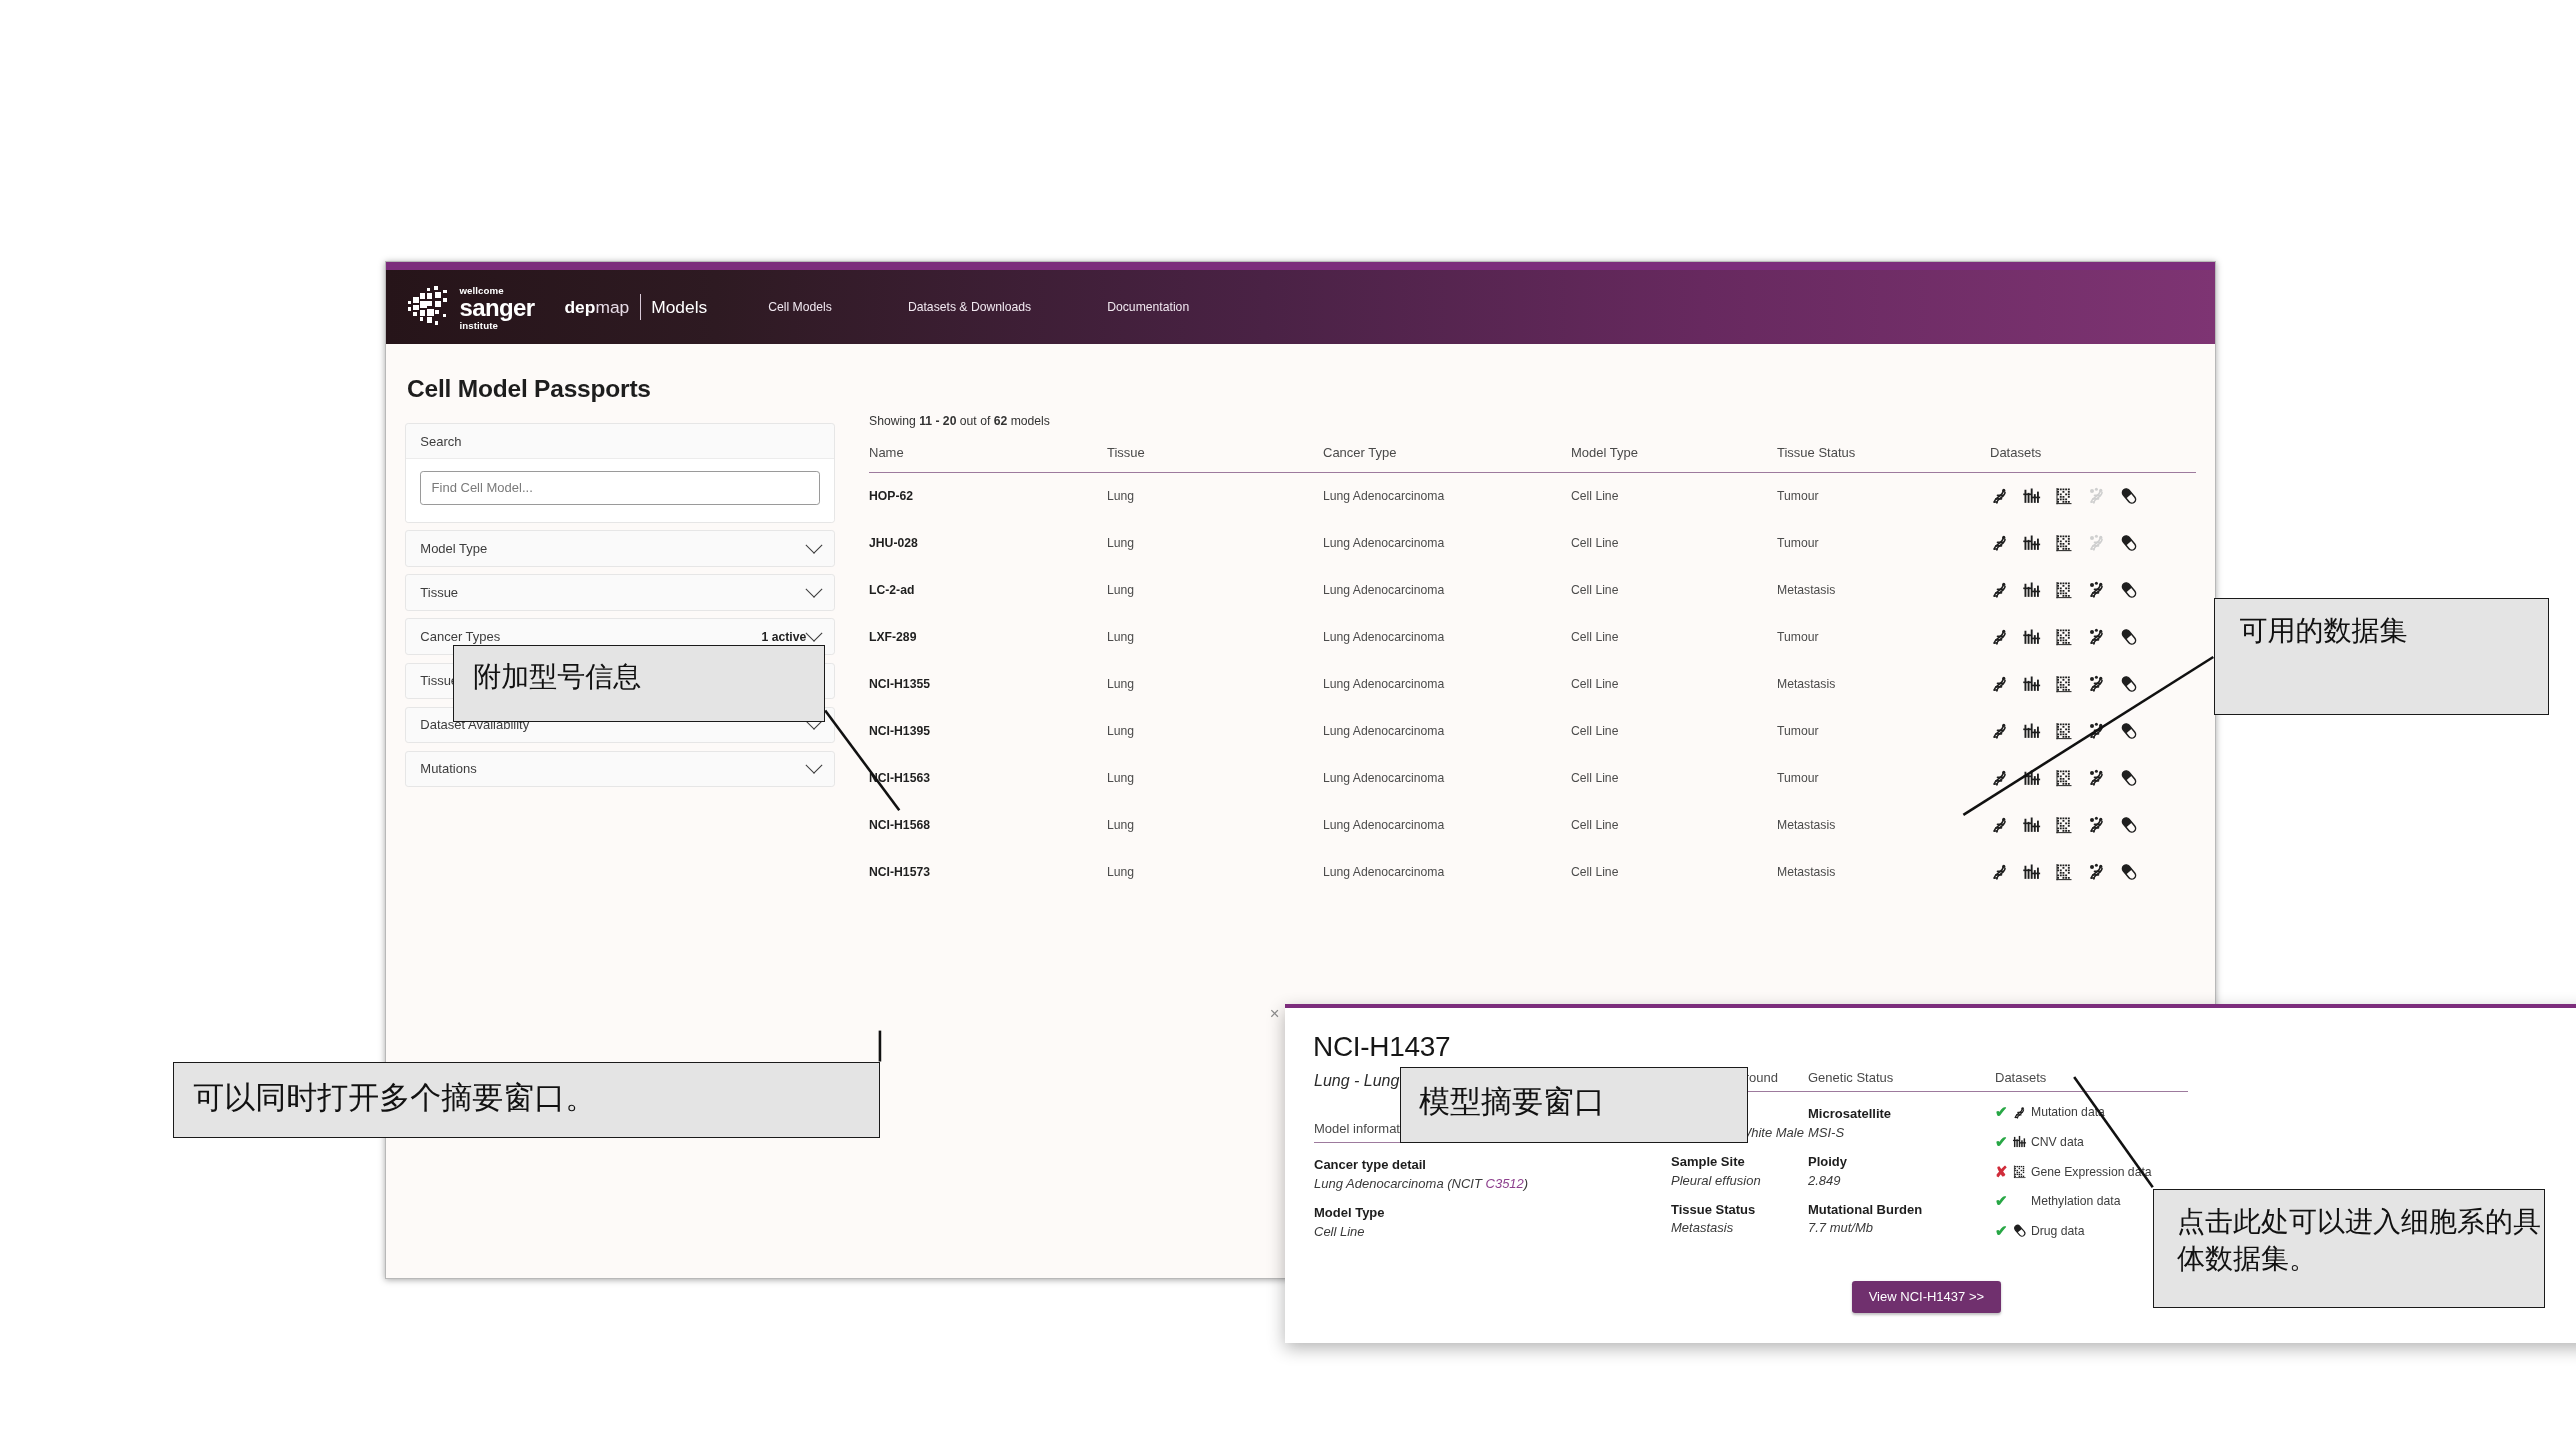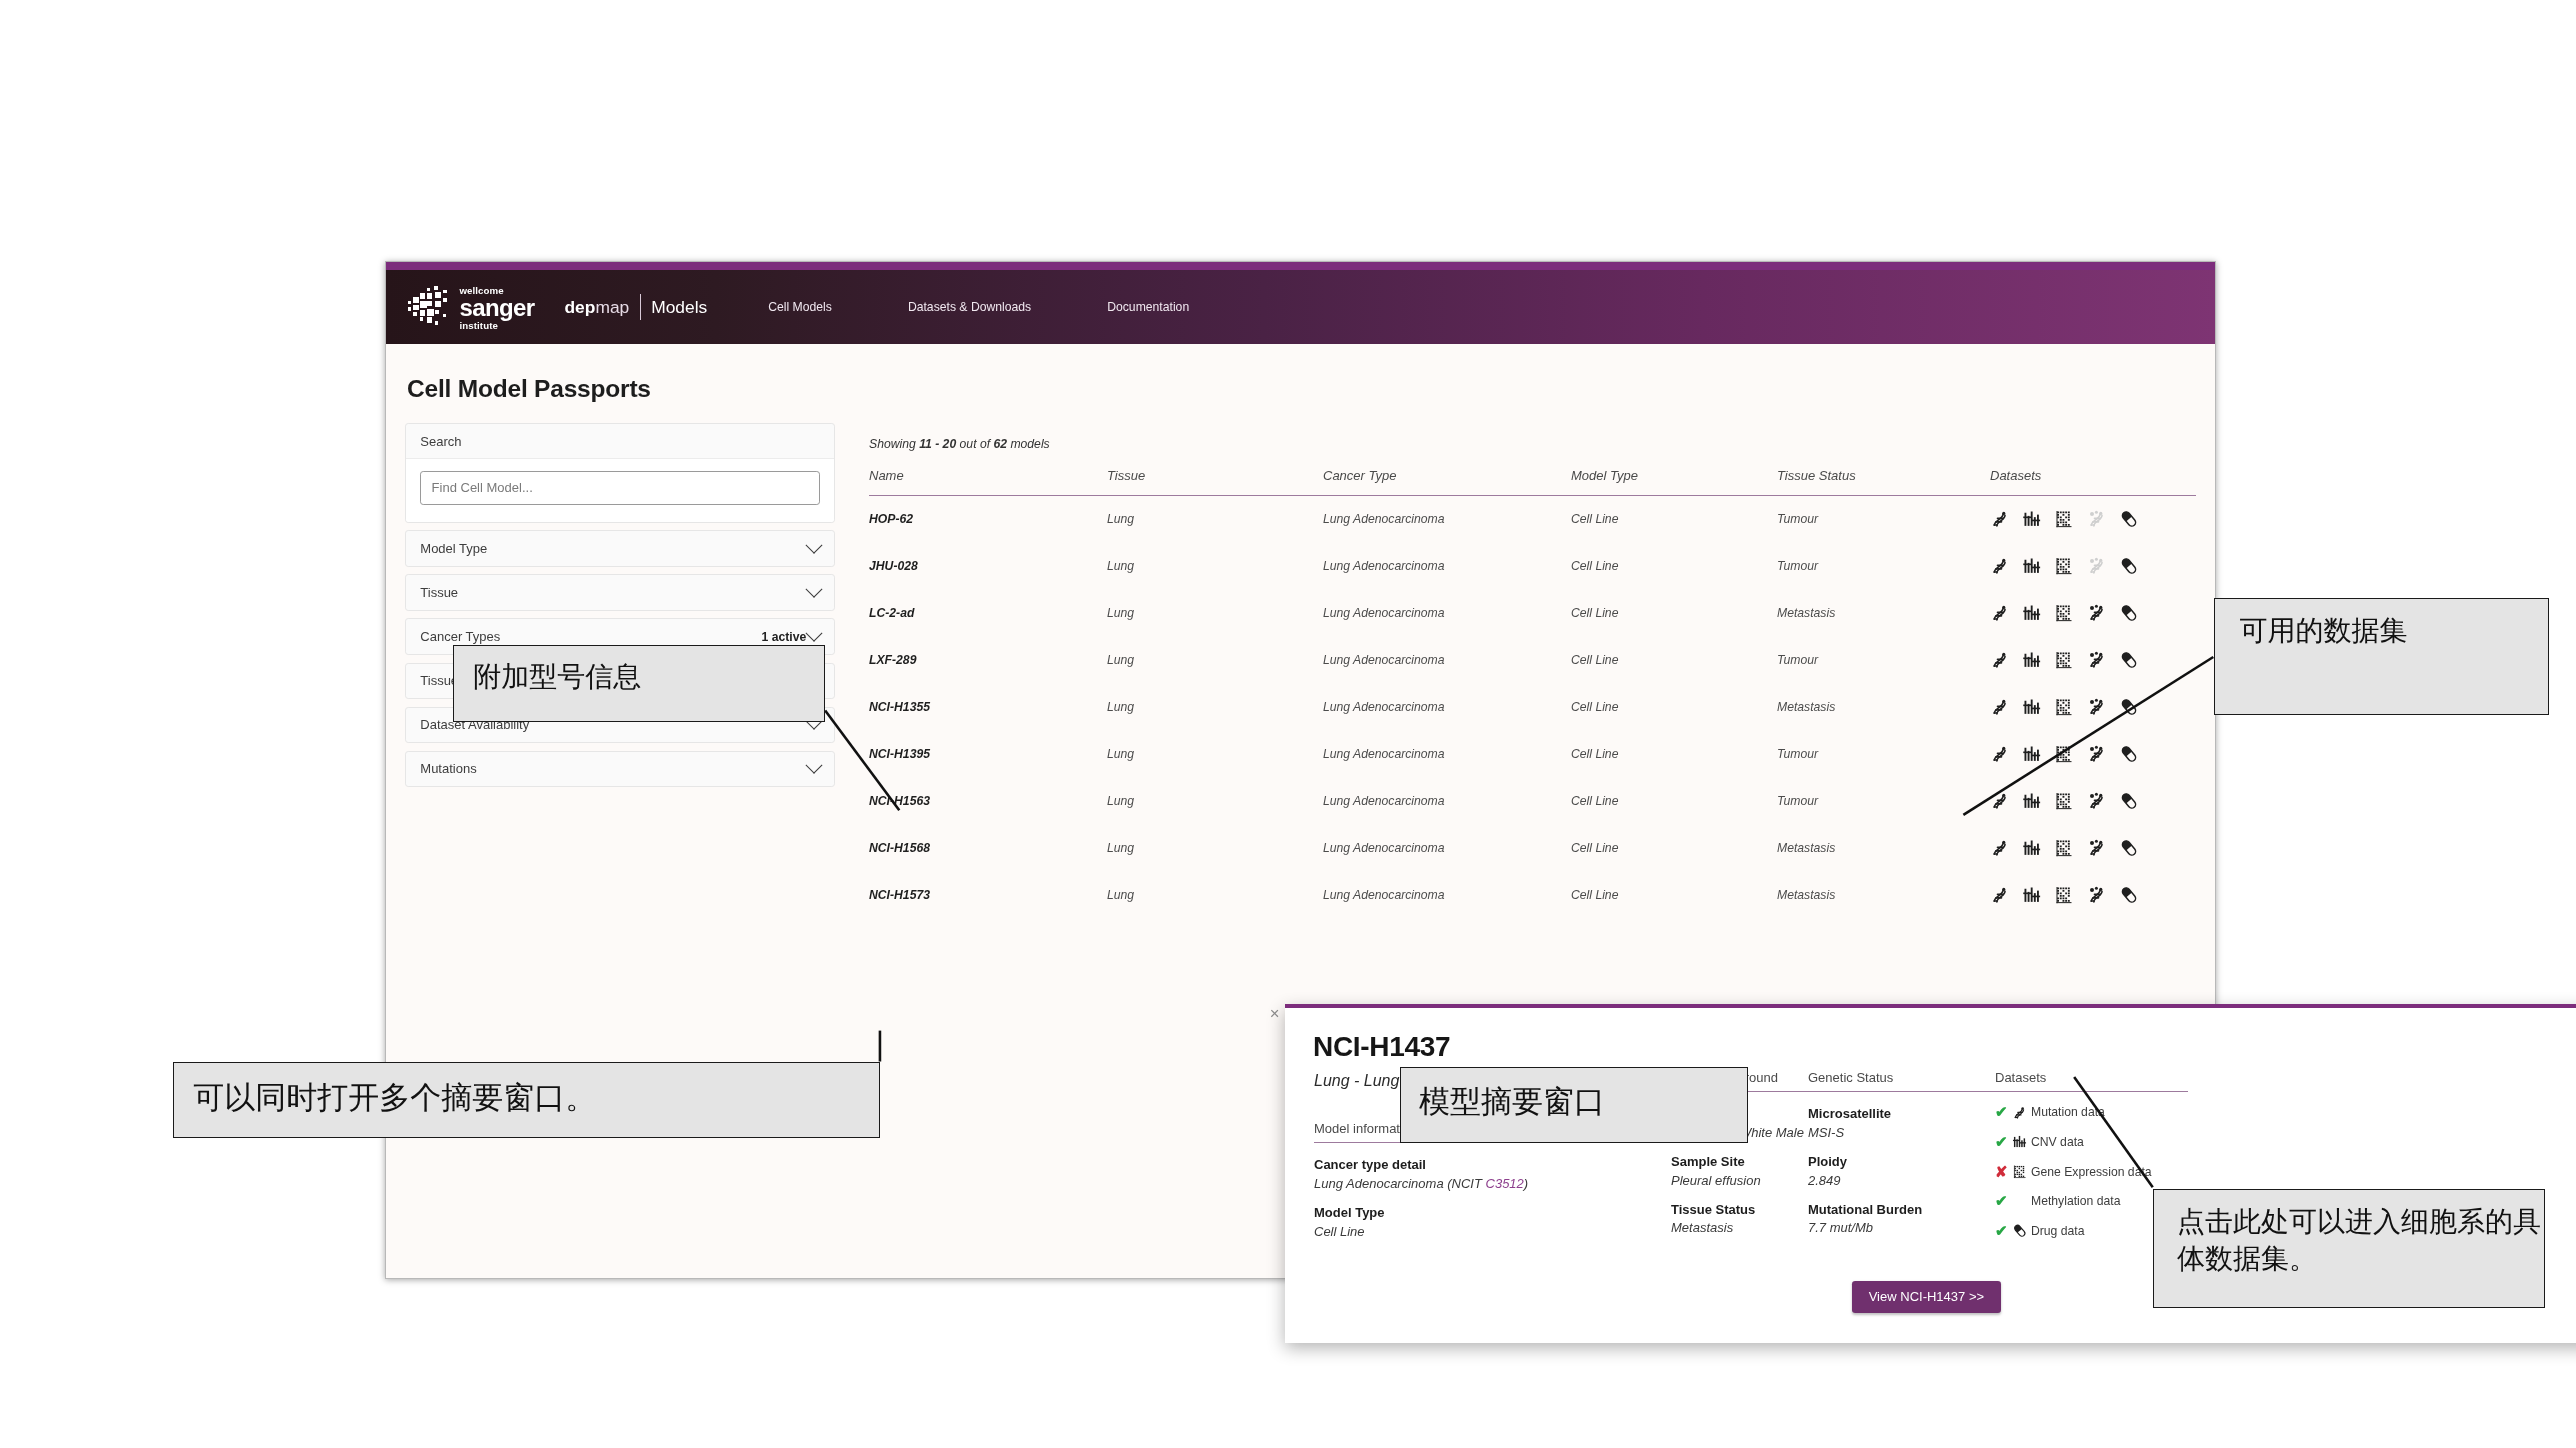--- a/index.html
+++ b/index.html
@@ -66,21 +66,21 @@
     background:#fff;border-top:0.6px solid #ececec;padding:11.6px 14px 16.7px 14px;
     border-radius:0 0 3.2px 3.2px;
   }
   #search-input{
     width:100%;box-sizing:border-box;height:34px;border:0.6px solid #9a9a9a;border-radius:3.2px;
     font-size:13px;color:#c2410c;padding:0 10.3px;font-family:"Liberation Sans",sans-serif;
     background:#fff;
   }
   #search-input::placeholder{color:#7a7a7a;}
   
-  #results{position:absolute;left:483px;top:175px;width:1327px;font-style:italic;}
+  #results{position:absolute;left:483px;top:152px;width:1327px;}
   #showing{font-size:12.2px;color:#333;margin-bottom:17.4px;}
   #showing b{font-weight:bold;}
   table{width:100%;border-collapse:collapse;}
   thead th{
     text-align:left;font-weight:normal;font-size:13px;color:#4a4a4a;padding:0 0 11.6px 0;
   }
   thead tr{border-bottom:1.3px solid #9d7a9d;}
   tbody td{
     font-size:12.2px;color:#4c4c4c;padding:13.5px 0;vertical-align:middle;
   }
@@ -97,21 +97,21 @@
     position:absolute;left:899px;top:742px;width:1310px;height:335px;
     background:#fff;border-top:4.5px solid #7c2d7c;
     box-shadow:0 6.4px 16.7px rgba(0,0,0,.30);
   }
   #modal-close{
     position:absolute;left:879px;top:742px;width:19.3px;height:19.3px;
     font-size:16.7px;color:#8d8d8d;line-height:19.3px;text-align:center;cursor:pointer;
     font-family:"Liberation Sans",sans-serif;
   }
   #modal-inner{position:relative;width:100%;height:100%;}
-  #m-title{position:absolute;left:28px;top:23px;font-size:28px;font-weight:bold;color:#161616;letter-spacing:-0.3px;}
+  #m-title{position:absolute;left:28px;top:23px;font-size:28px;font-weight:normal;color:#161616;letter-spacing:-0.3px;}
   #m-sub{position:absolute;left:29px;top:64px;font-size:16px;font-style:italic;color:#2b2b2b;}
   .sect{position:absolute;}
   .sect-head{font-size:13px;color:#4a4a4a;padding-bottom:5.8px;border-bottom:1.3px solid #9d7a9d;}
   .kv{margin-top:14px;}
   .kv .k{font-size:13px;font-weight:bold;color:#1d1d1d;}
   .kv .v{font-size:13px;font-style:italic;color:#3a3a3a;margin-top:3.9px;}
   .ncit{color:#8d3f8d;font-style:italic;}
   #sect-info{left:29px;top:113px;width:277px;}
   #sect-bg{left:386px;top:62px;width:193px;}
   #sect-gen{left:509px;top:62px;width:193px;margin-left:14px;}

